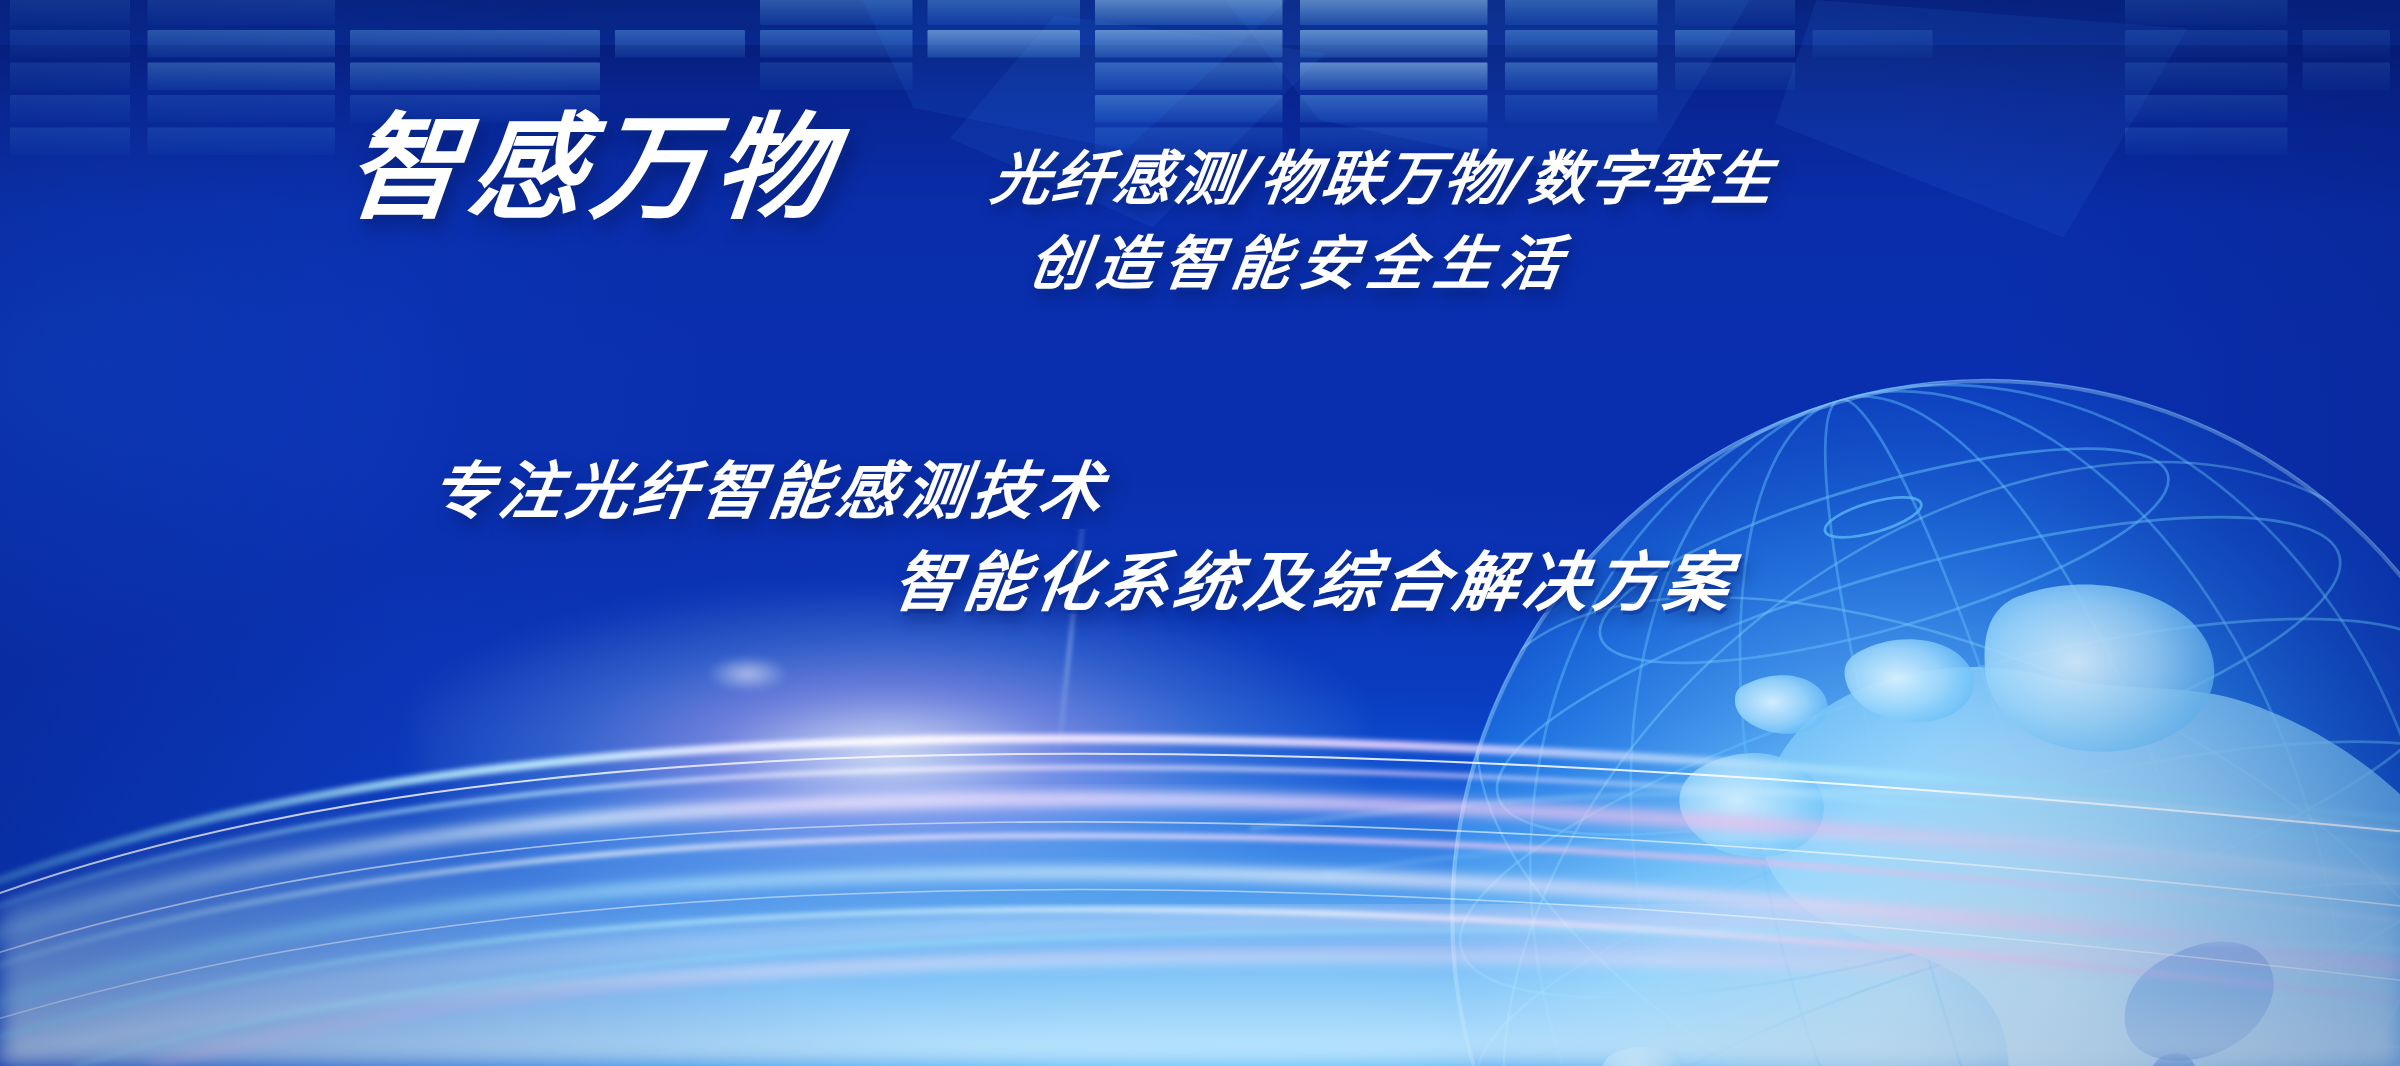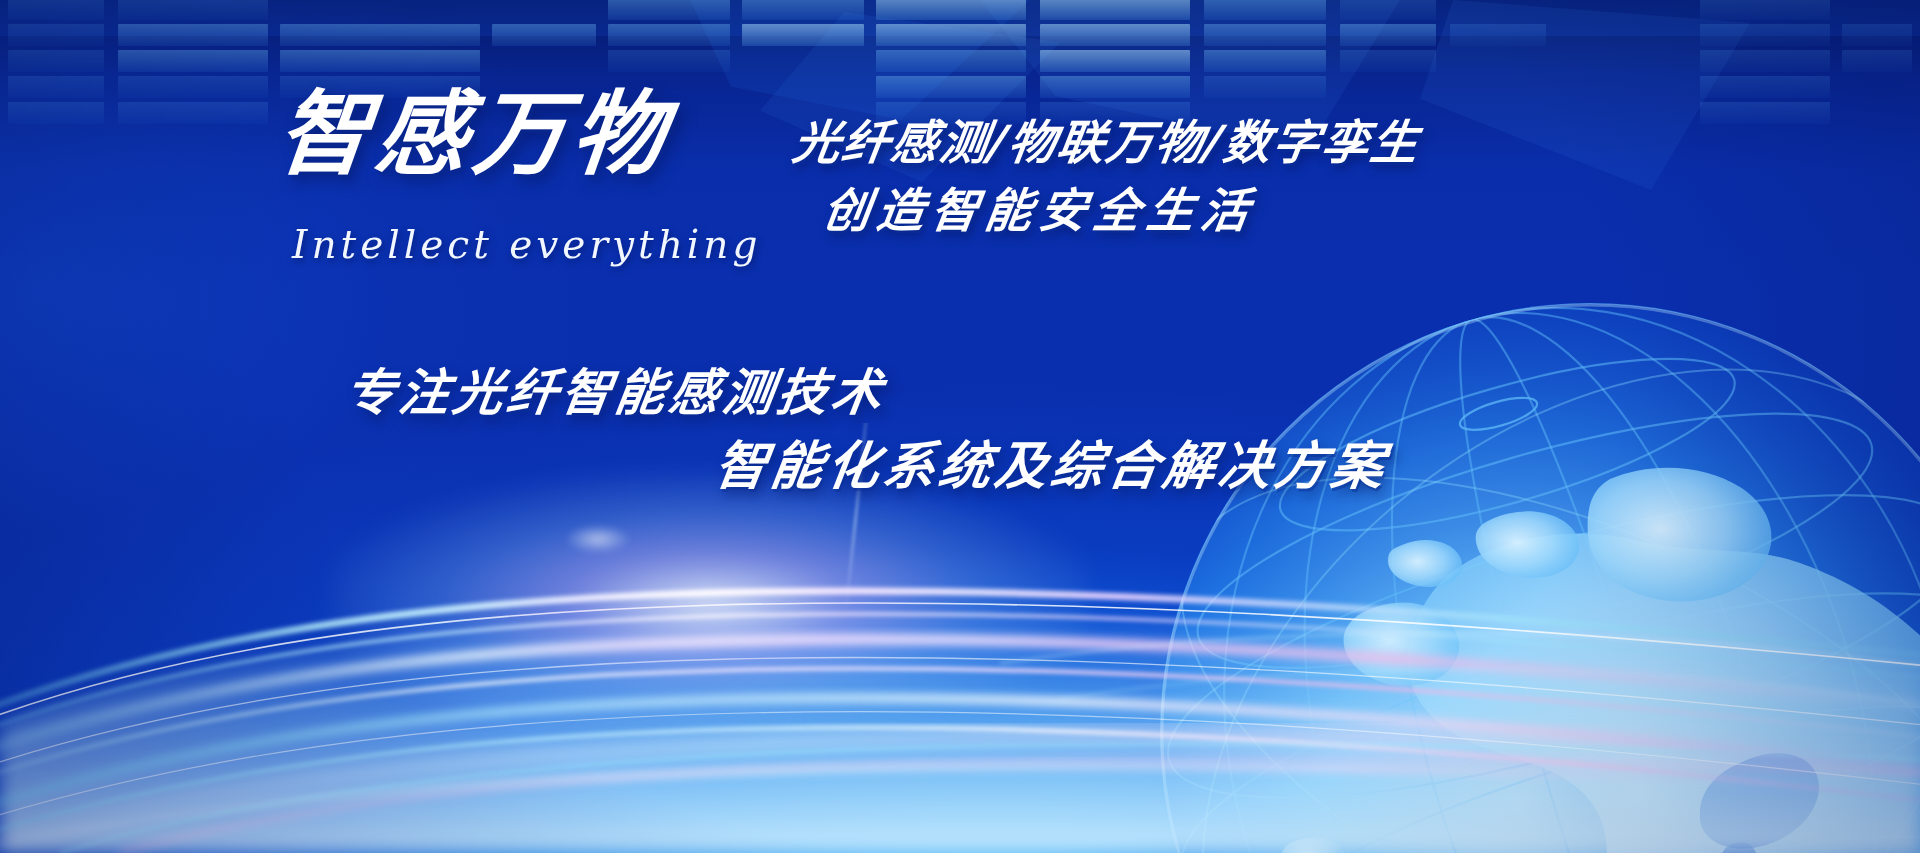--- a/index.html
+++ b/index.html
@@ -407,21 +407,20 @@
 
     <div class="wave-core-glow"></div>
     <div class="lens-dot"></div>
     <div class="ray"></div>
   </div>
 
   <div class="layer bg-vignette"></div>
 
   <div class="txt headline">智感万物</div>
 
-  <div class="txt headline-en">Intellect everything</div>
 
   <div class="txt tag-line tag-1">光纤感测/物联万物/数字孪生</div>
 
   <div class="txt tag-line tag-2">创造智能安全生活</div>
 
   <div class="txt slogan slogan-1">专注光纤智能感测技术</div>
 
   <div class="txt slogan slogan-2">智能化系统及综合解决方案</div>
 
 </div>

